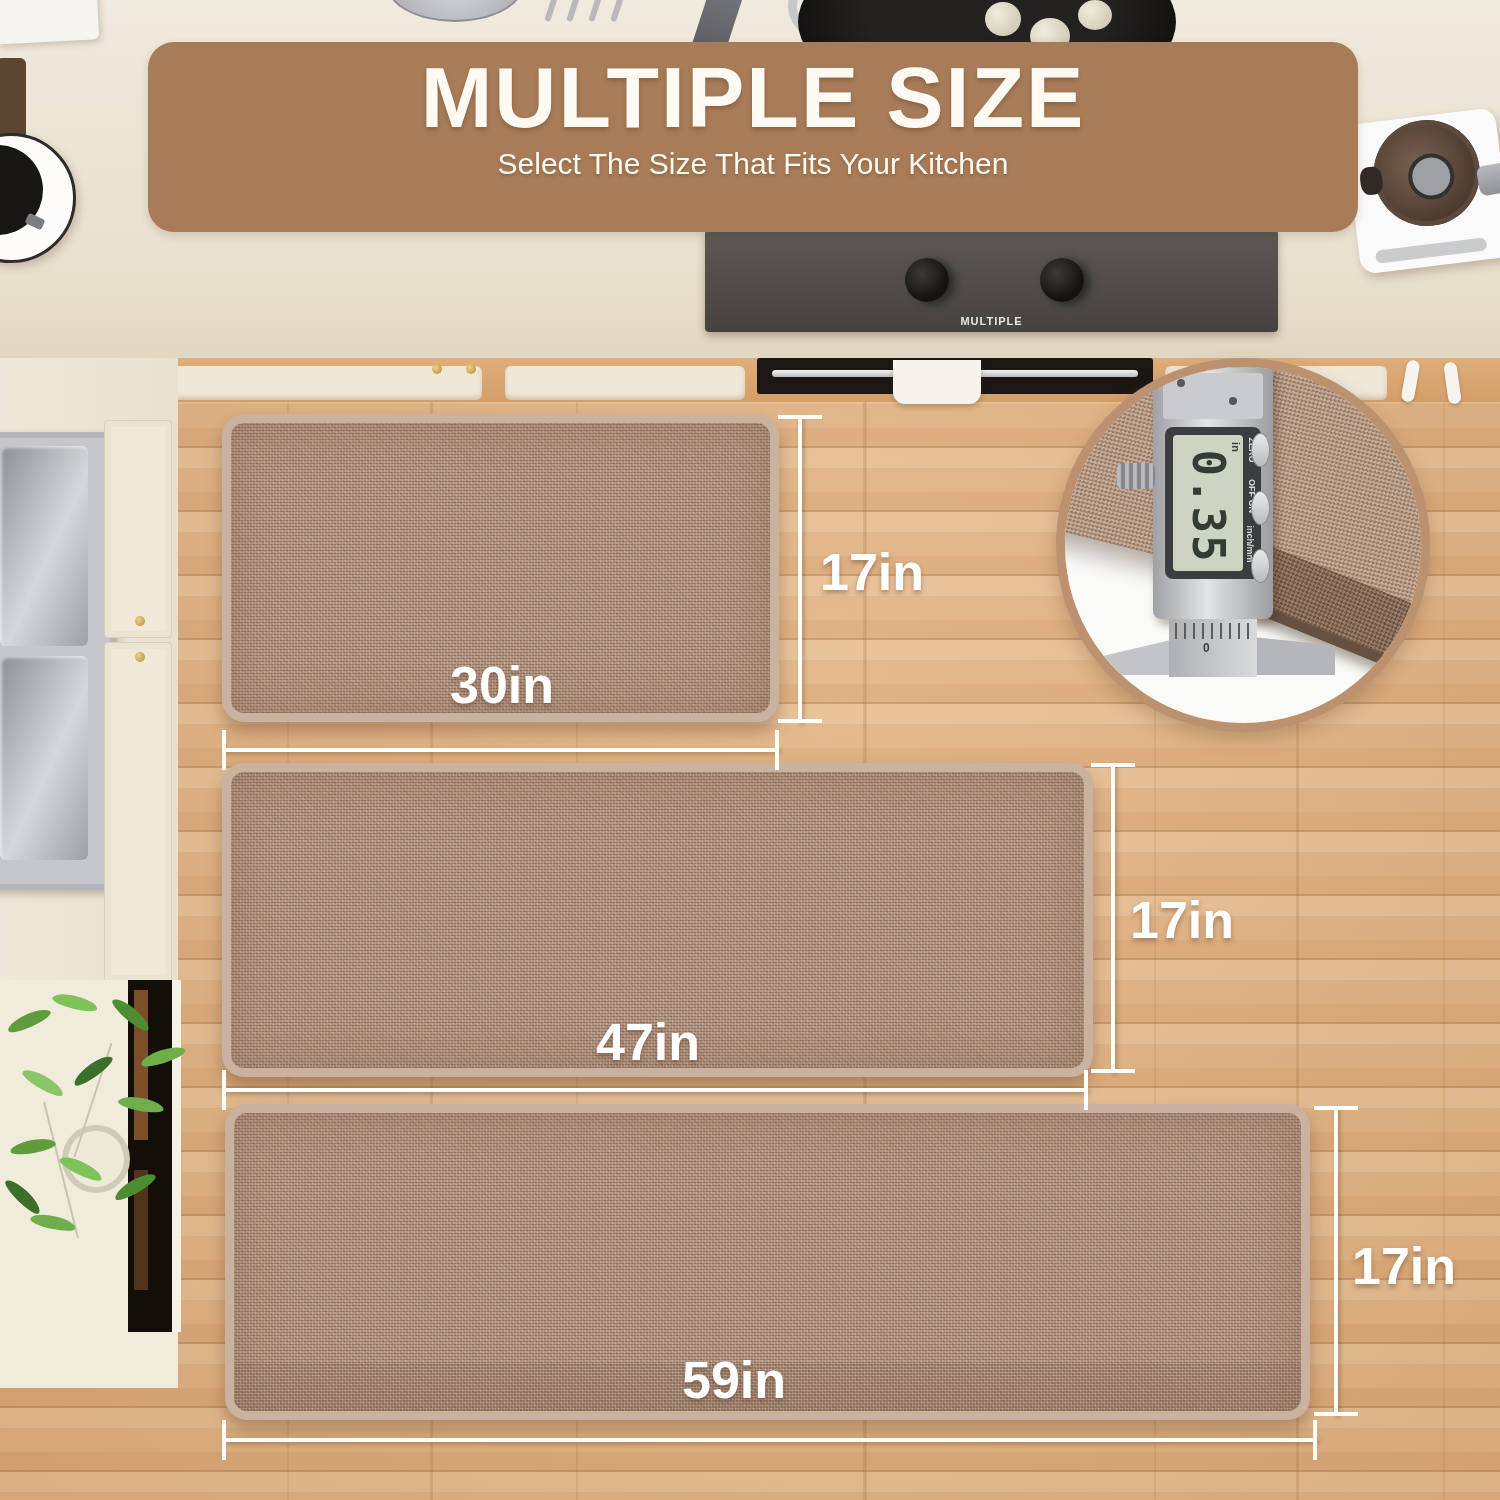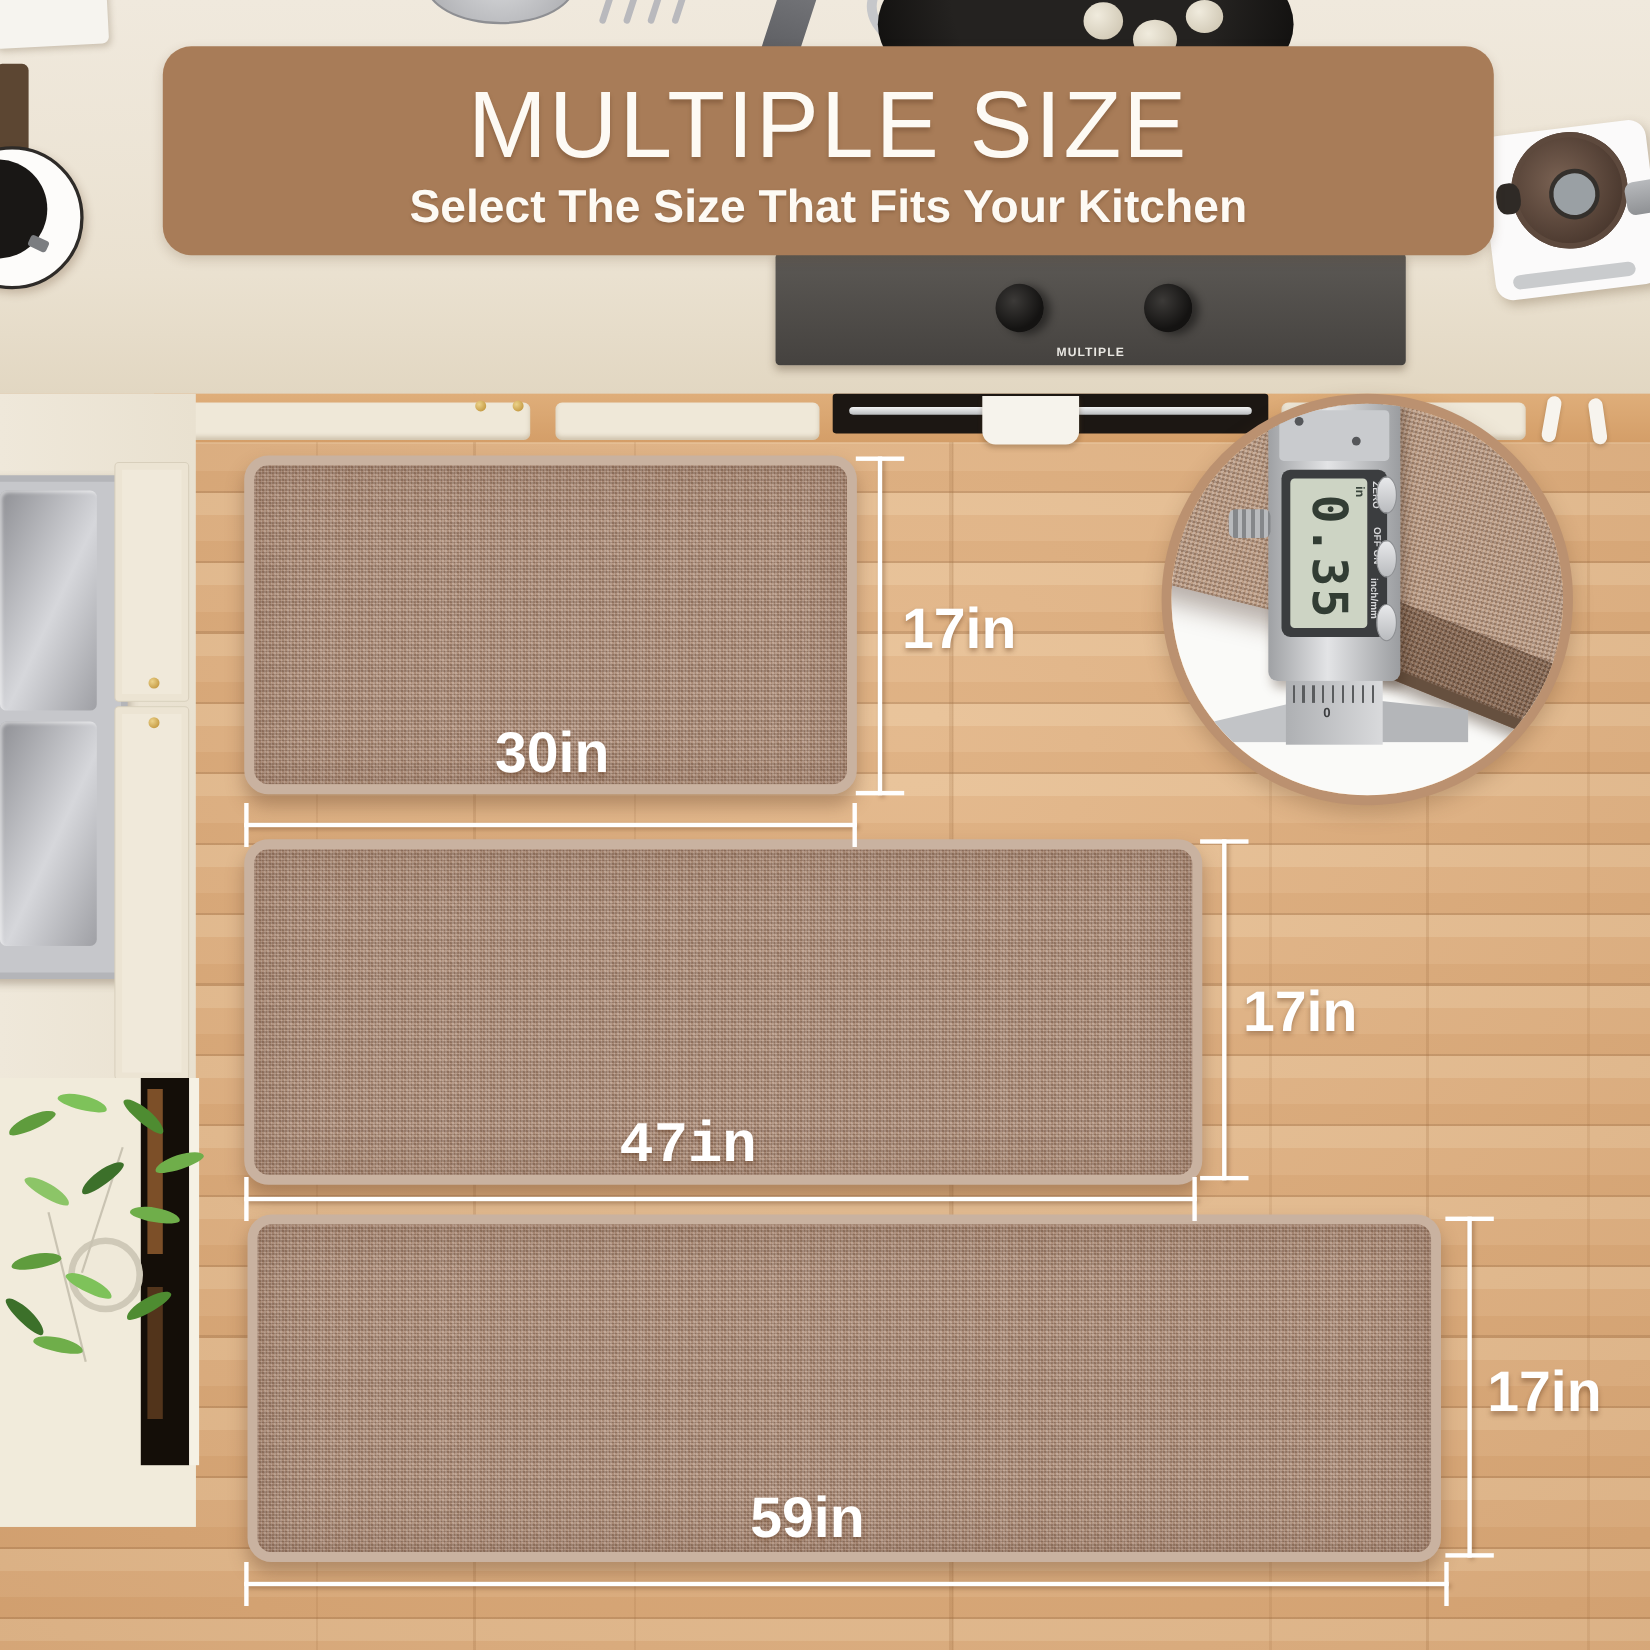--- a/index.html
+++ b/index.html
@@ -51,22 +51,22 @@
   .kettle-hole{left:58px;top:38px;width:38px;height:38px;border-radius:50%;background:#9aa0a4;border:4px solid #34302c;}
   .kettle-spout{left:10px;top:44px;width:22px;height:28px;background:#2f2a26;border-radius:40%;}
   .kettle-base{left:16px;top:128px;width:112px;height:13px;background:#c9cbcd;border-radius:7px;}
   .kettle-handle{left:1478px;top:164px;width:34px;height:30px;background:linear-gradient(180deg,#b7b9bc,#8f9194);border-radius:8px;transform:rotate(-10deg);}
   
   .cooktop{left:705px;top:230px;width:573px;height:102px;background:linear-gradient(180deg,#5c5955,#45423f);border-radius:4px;box-shadow:0 4px 8px rgba(70,50,30,.35);}
   .knob{position:absolute;width:44px;height:44px;border-radius:50%;background:radial-gradient(circle at 38% 35%,#3c3a38,#141312 65%);box-shadow:6px 2px 8px rgba(0,0,0,.45);}
   .brand{position:absolute;left:0;right:0;bottom:5px;text-align:center;color:#e9e7e2;font-size:11px;font-weight:bold;letter-spacing:1px;}
   
   .banner{left:148px;top:42px;width:1210px;height:190px;background:var(--banner_bg,#a87c58);border-radius:26px;text-align:center;box-shadow:0 4px 10px rgba(90,60,35,.18);}
-  .banner-title{margin-top:24px;font-size:86px;line-height:96px;font-weight:400;letter-spacing:2px;color:var(--banner_text,#fdfaf4);text-shadow:0 3px 4px rgba(90,55,30,.35);}
-  .banner-sub{margin-top:2px;font-size:42px;font-weight:700;color:var(--banner_text,#fdfaf4);text-shadow:0 2px 3px rgba(90,55,30,.35);}
+  .banner-title{margin-top:7px;font-size:86px;line-height:96px;font-weight:700;letter-spacing:2px;color:var(--banner_text,#fdfaf4);text-shadow:0 3px 4px rgba(90,55,30,.35);}
+  .banner-sub{margin-top:2px;font-size:30px;font-weight:400;color:var(--banner_text,#fdfaf4);text-shadow:0 2px 3px rgba(90,55,30,.35);}
   
   .weave{
     background-color:var(--mat_base,#b3947f);
     background-image:
       repeating-linear-gradient(90deg, rgba(255,255,255,.16) 0 1.5px, transparent 1.5px 3px),
       repeating-linear-gradient(0deg, rgba(84,56,41,.32) 0 1.5px, transparent 1.5px 3px),
       repeating-linear-gradient(45deg, rgba(255,255,255,.05) 0 2px, rgba(90,60,45,.10) 2px 4px);
     border:9px solid var(--mat_border,#c9b2a0);
     border-radius:22px;
     box-shadow:0 10px 16px rgba(92,58,35,.35), inset 0 0 46px rgba(110,75,55,.28);
@@ -202,21 +202,21 @@
   <div class="abs weave" style="left:225px;top:1104px;width:1067px;height:298px;"></div>
 
   <div class="abs dimv" style="left:798px;top:415px;height:308px;"></div>
   <div class="abs dimh" style="left:222px;top:748px;width:557px;"></div>
   <div class="abs dim-label txt" style="left:820px;top:542px;">17in</div>
   <div class="abs dim-label txt" style="left:450px;top:655px;">30in</div>
 
   <div class="abs dimv" style="left:1111px;top:763px;height:310px;"></div>
   <div class="abs dimh" style="left:222px;top:1088px;width:866px;"></div>
   <div class="abs dim-label txt" style="left:1130px;top:890px;">17in</div>
-  <div class="abs dim-label txt" style="left:563px;top:1012px;font-family:Liberation Mono, monospace;">47in</div>
+  <div class="abs dim-label txt" style="left:596px;top:1012px;">47in</div>
 
   <div class="abs dimv" style="left:1334px;top:1106px;height:310px;"></div>
   <div class="abs dimh" style="left:222px;top:1438px;width:1095px;"></div>
   <div class="abs dim-label txt" style="left:1352px;top:1236px;">17in</div>
   <div class="abs dim-label txt" style="left:682px;top:1350px;">59in</div>
 
   <div class="abs inset">
     <div class="abs in-wood"></div>
     <div class="abs in-paper"></div>
     <div class="abs in-fabric"></div>

